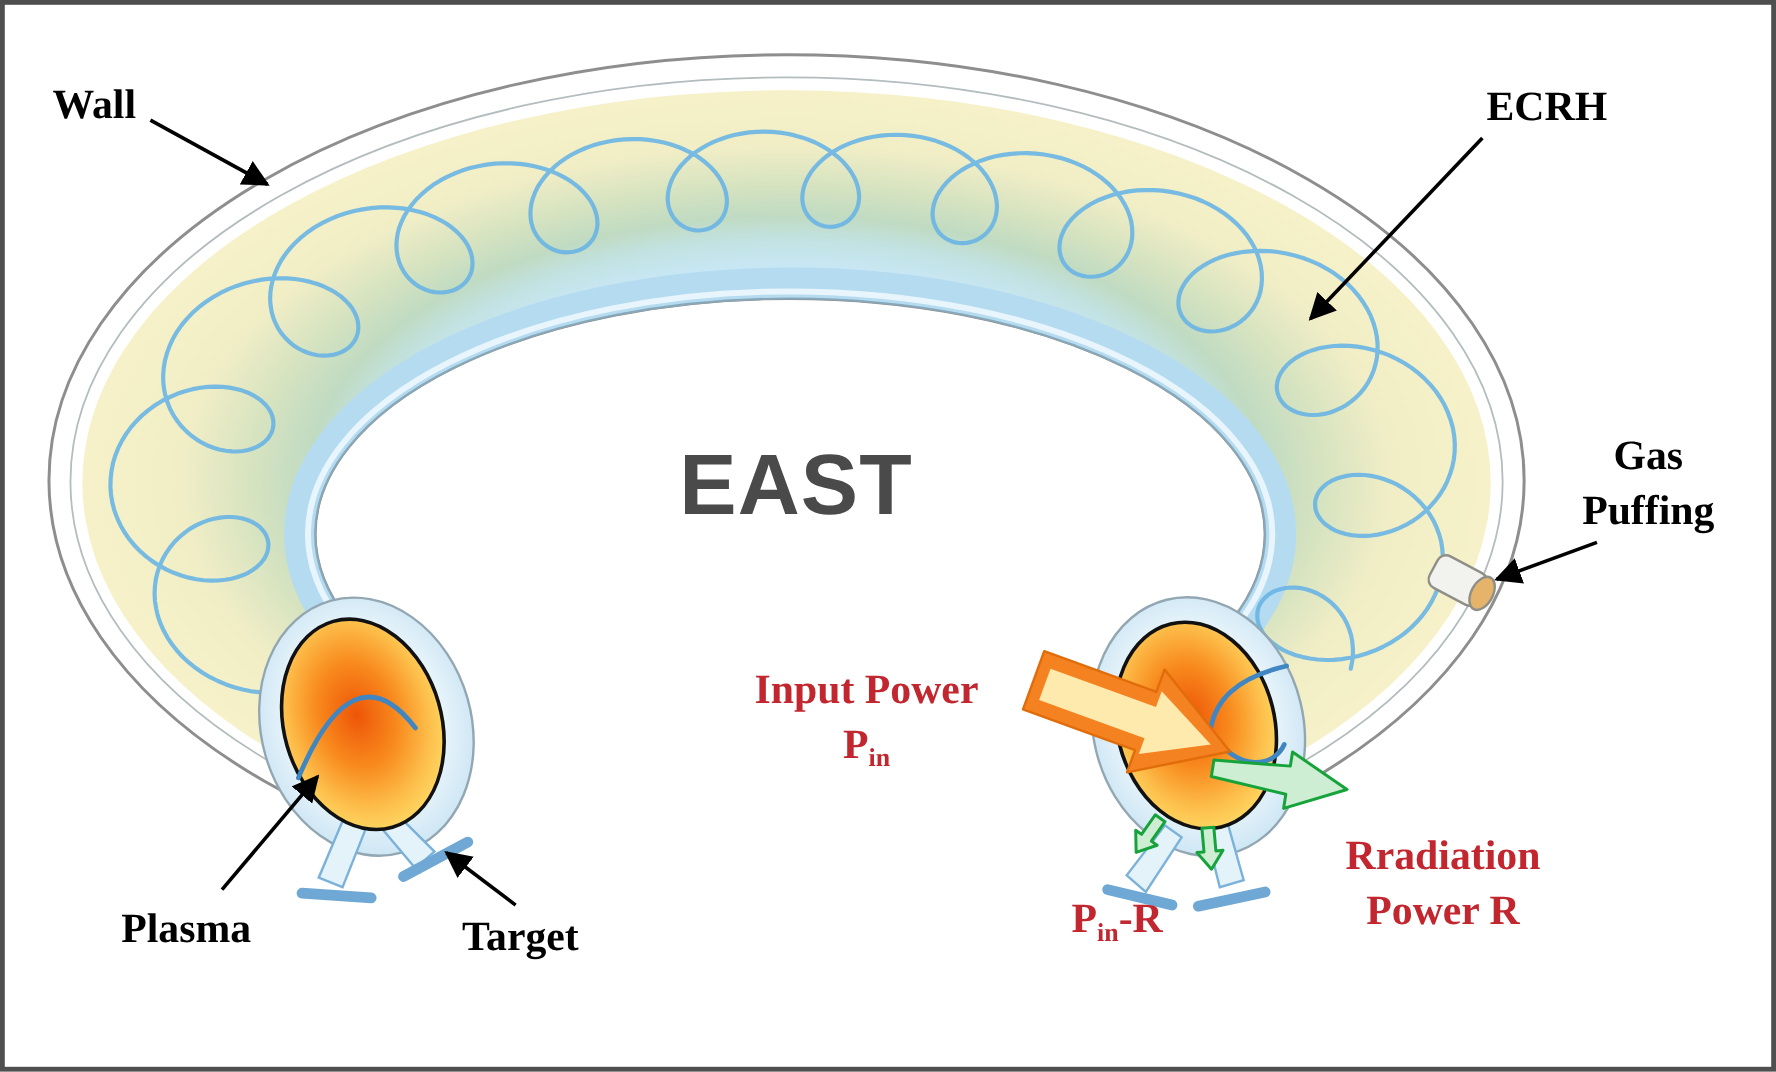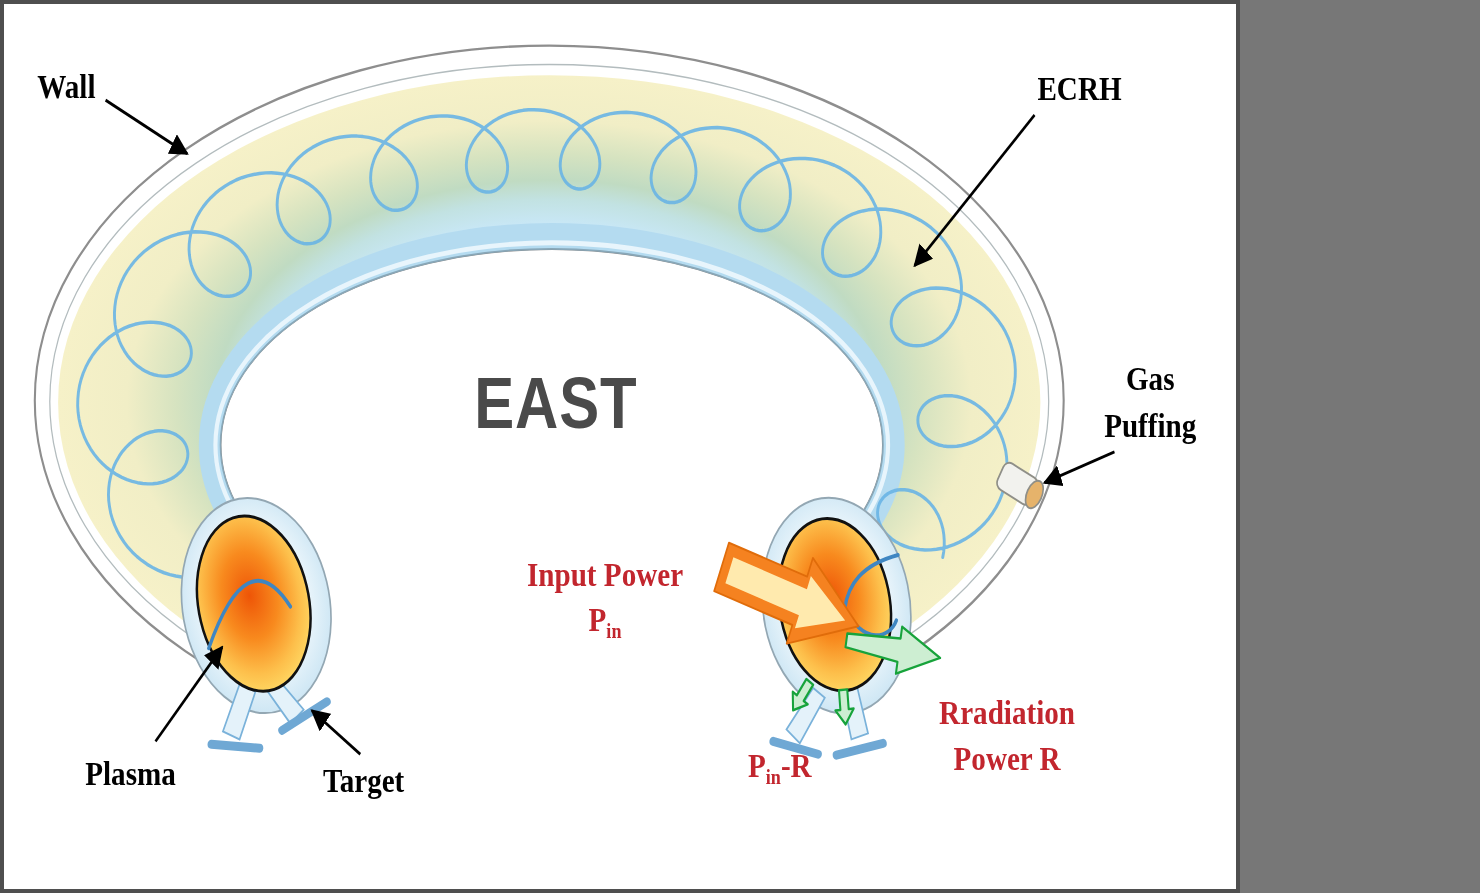--- a/index.html
+++ b/index.html
@@ -1,16 +1,16 @@
 <!DOCTYPE html>
 <html style="--label-red: #c2262e; --title-gray: #4a4a4a; --wave-blue: #69b4e4; --field-line-blue: #3f86c2; --target-blue: #6fa8d4; --input-arrow-orange: #f58220; --input-arrow-core: #ffeaae; --radiation-green: #17a33b; --radiation-fill: #cdeed2; --plasma-core: #ef5a08; --plasma-edge: #ffe36e; --torus-yellow: #f6f1c8; --torus-green: #c0dbc2; --torus-inner-blue: #b4dbf0;"><head>
 <meta charset="utf-8">
 <style>
   html,body{margin:0;padding:0;background:#777;}
-  .frame{width:1240px;height:893px;box-sizing:border-box;border:4px solid #4f4f4f;
+  .frame{width:1480px;height:893px;box-sizing:border-box;border:4px solid #4f4f4f;
          background:#ffffff;position:relative;overflow:hidden;}
   svg{display:block;width:100%;height:100%;}
   text{user-select:none;}
   .lbl{font-family:"Liberation Serif",serif;font-weight:700;font-size:35px;fill:#000;}
   .lbl-red{fill:var(--label-red,#c2262e);}
   .sub{font-size:0.62em;}
   .title-east{font-family:"Liberation Sans",sans-serif;font-weight:700;font-size:72px;
               fill:var(--title-gray,#4a4a4a);letter-spacing:1px;}
   .pointer{stroke:#000;stroke-width:3;fill:none;marker-end:url(#ah);}
   .wave{fill:none;stroke:var(--wave-blue,#69b4e4);stroke-width:3.5;opacity:.9;

